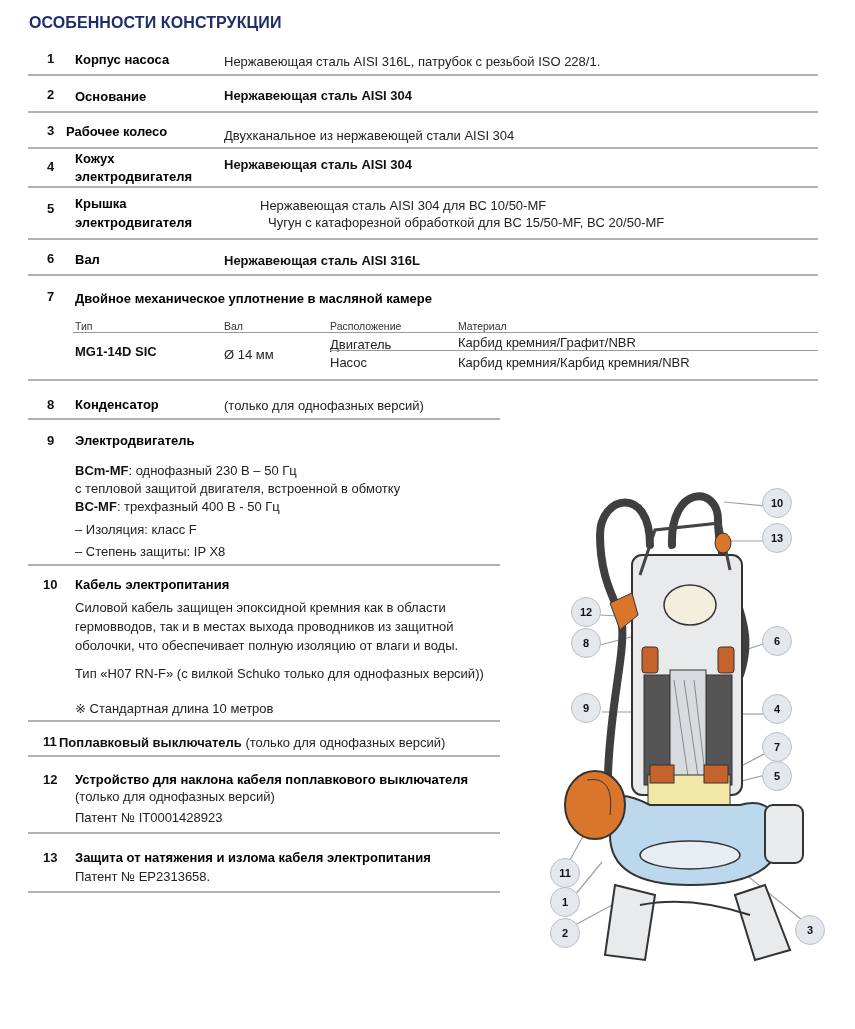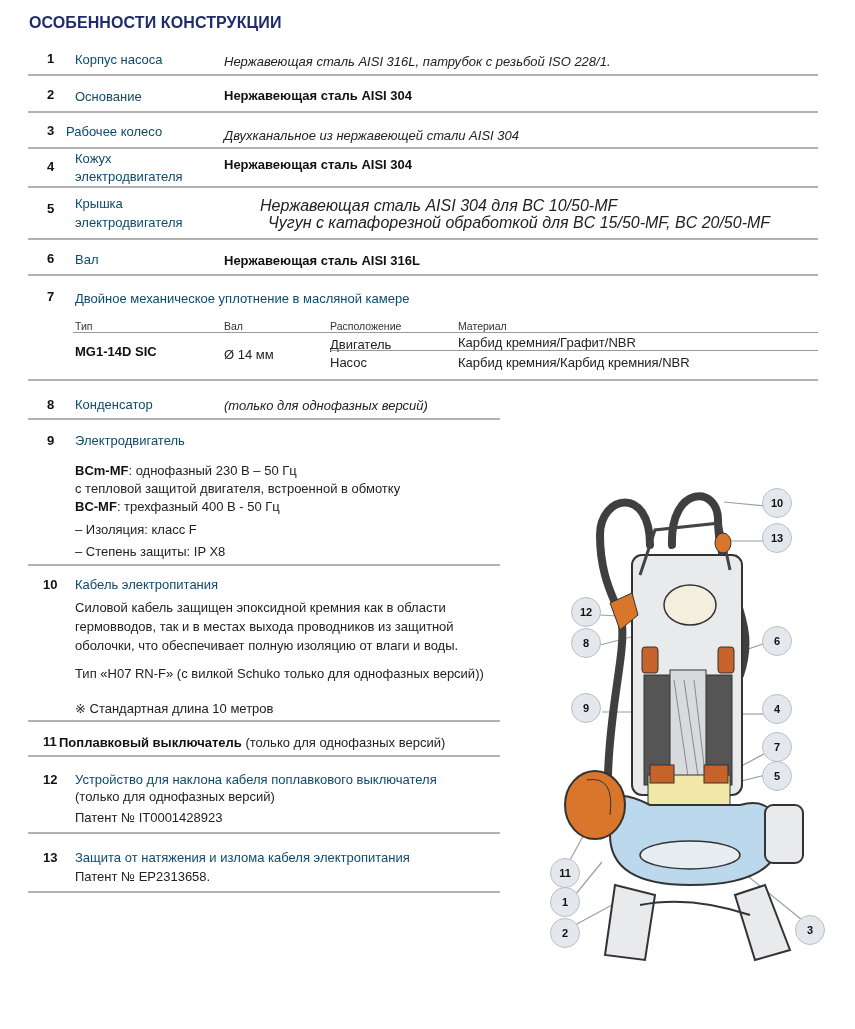--- a/index.html
+++ b/index.html
@@ -5,24 +5,24 @@
   html, body { margin: 0; padding: 0; background: #ffffff; }
   body {
     width: 855px; height: 1029px; position: relative; overflow: hidden;
     font-family: "Liberation Sans", "DejaVu Sans", sans-serif; color: #1a1a1a;
   }
   .title {
     position: absolute; left: 29px; top: 14px;
     font-size: 16px; font-weight: bold; color: #1f2d6b; letter-spacing: 0.1px;
   }
   .num { position: absolute; font-weight: bold; font-size: 13px; color: #111; }
-  .lbl { position: absolute; font-weight: normal; font-size: 13px; color: #0c4a6e; line-height: 18px; }
-  .val { position: absolute; font-size: 13px; color: #222; font-style: italic; }
+  .lbl { position: absolute; font-weight: bold; font-size: 13px; color: #000000; line-height: 18px; }
+  .val { position: absolute; font-size: 13px; color: #222; }
   .valb { position: absolute; font-size: 13px; font-weight: bold; color: #111; }
-  .small { font-size: 16px; line-height: 18px; padding-left: 36px; }
+  .small { font-size: 13px; line-height: 18px; padding-left: 36px; }
   .hr { position: absolute; height: 2px; background: #b2b2b2; }
   .hr.thin { height: 1px; background: #9a9a9a; }
   .txt { position: absolute; font-size: 13px; color: #222; line-height: 19px; white-space: nowrap; }
   .tiny { font-size: 10.5px; color: #333; }
   .b { font-weight: bold; color: #111; }
 
   .callout {
     position: absolute; width: 30px; height: 30px; border-radius: 50%;
     background: #e4e8ec; border: 1.5px solid #b9bfc6;
     font-size: 11px; font-weight: bold; color: #111;

